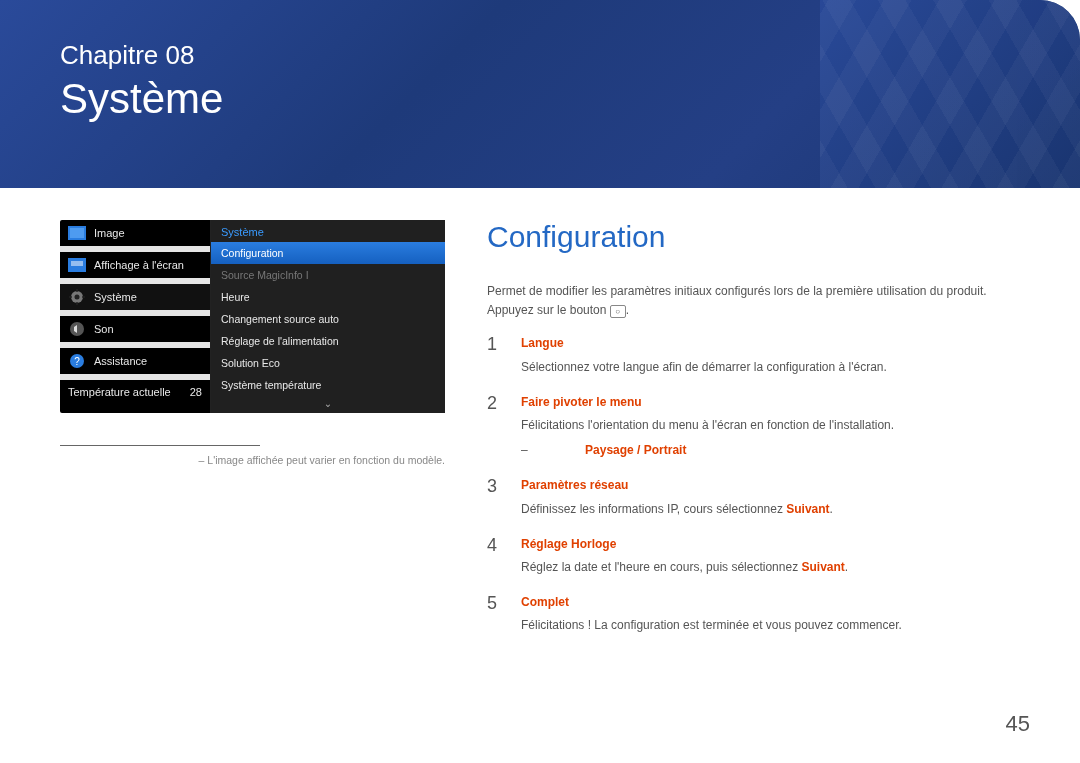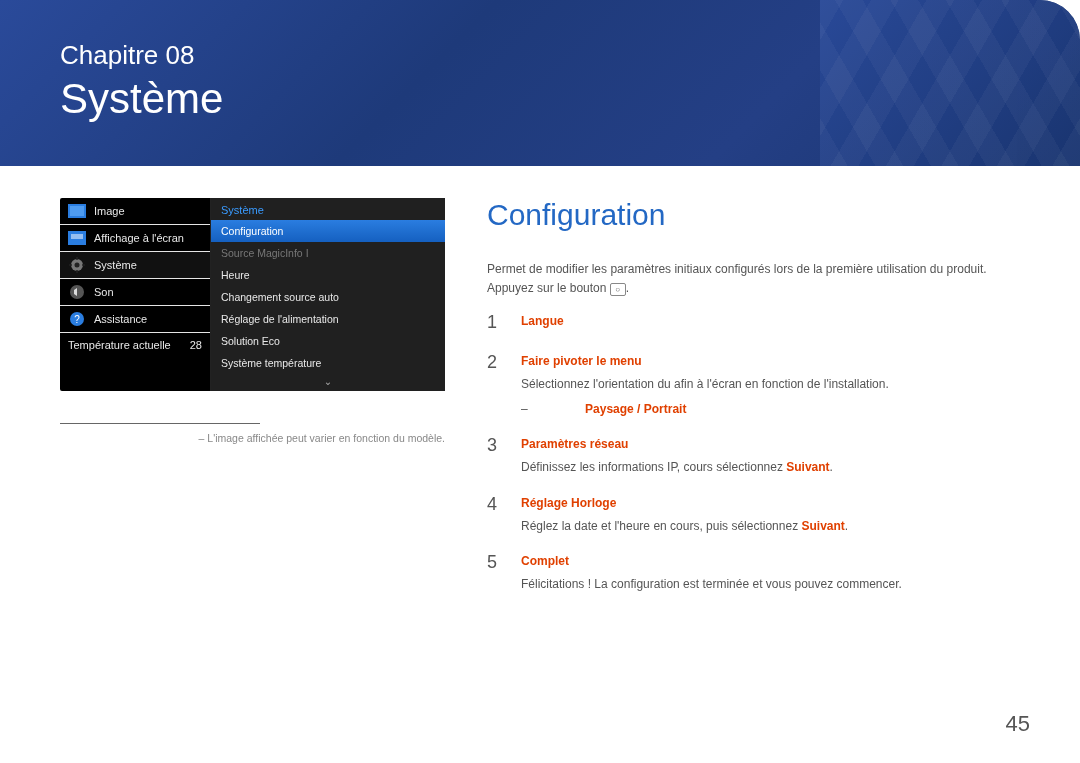--- a/index.html
+++ b/index.html
@@ -9,21 +9,21 @@
     background: #fff;
     color: #333;
     width: 1080px;
     height: 763px;
     position: relative;
     overflow: hidden;
   }
 
   .page-header {
     position: relative;
-    height: 166px;
+    height: 188px;
     background: linear-gradient(135deg, #2a4a9a 0%, #1e3a7a 40%, #243f85 70%, #1a3570 100%);
     border-top-right-radius: 40px;
     overflow: hidden;
     padding: 40px 60px 0 60px;
     box-sizing: border-box;
   }
 
   .cubes {
     position: absolute;
     right: 0;
@@ -71,21 +71,21 @@
   }
   .tv-left {
     width: 150px;
     flex: 0 0 150px;
     border-right: 1px solid #222;
   }
   .tv-left .row {
     display: flex;
     align-items: center;
     padding: 6px 8px;
-    border-bottom: 1px solid #e5e5e5;
+    border-bottom: 6px solid #e5e5e5;
     gap: 8px;
     box-sizing: border-box;
   }
   .tv-left .row.active {
     background: #111;
   }
   .tv-left .row:last-child {
     border-bottom: none;
     justify-content: space-between;
   }
@@ -327,28 +327,29 @@
         <span>Appuyez sur le bouton </span><span class="icon-inline-small">○</span><span>.</span>
       </div>
     </div>
 
     <div class="steps">
 
       <div class="step">
         <div class="step-num">1</div>
         <div class="step-body">
           <div class="step-title">Langue</div>
+          <div>Sélectionnez votre langue afin de démarrer la configuration à l'écran.</div>
         </div>
       </div>
 
       <div class="step">
         <div class="step-num">2</div>
         <div class="step-body">
           <div class="step-title">Faire pivoter le menu</div>
-          <div>Sélectionnez l'orientation du afin à l'écran en fonction de l'installation.</div>
+          <div>Félicitations l'orientation du menu à l'écran en fonction de l'installation.</div>
           <div class="sub-opt">
             <span class="dash">–</span>
             <span class="em">Paysage / Portrait</span>
           </div>
         </div>
       </div>
 
       <div class="step">
         <div class="step-num">3</div>
         <div class="step-body">

